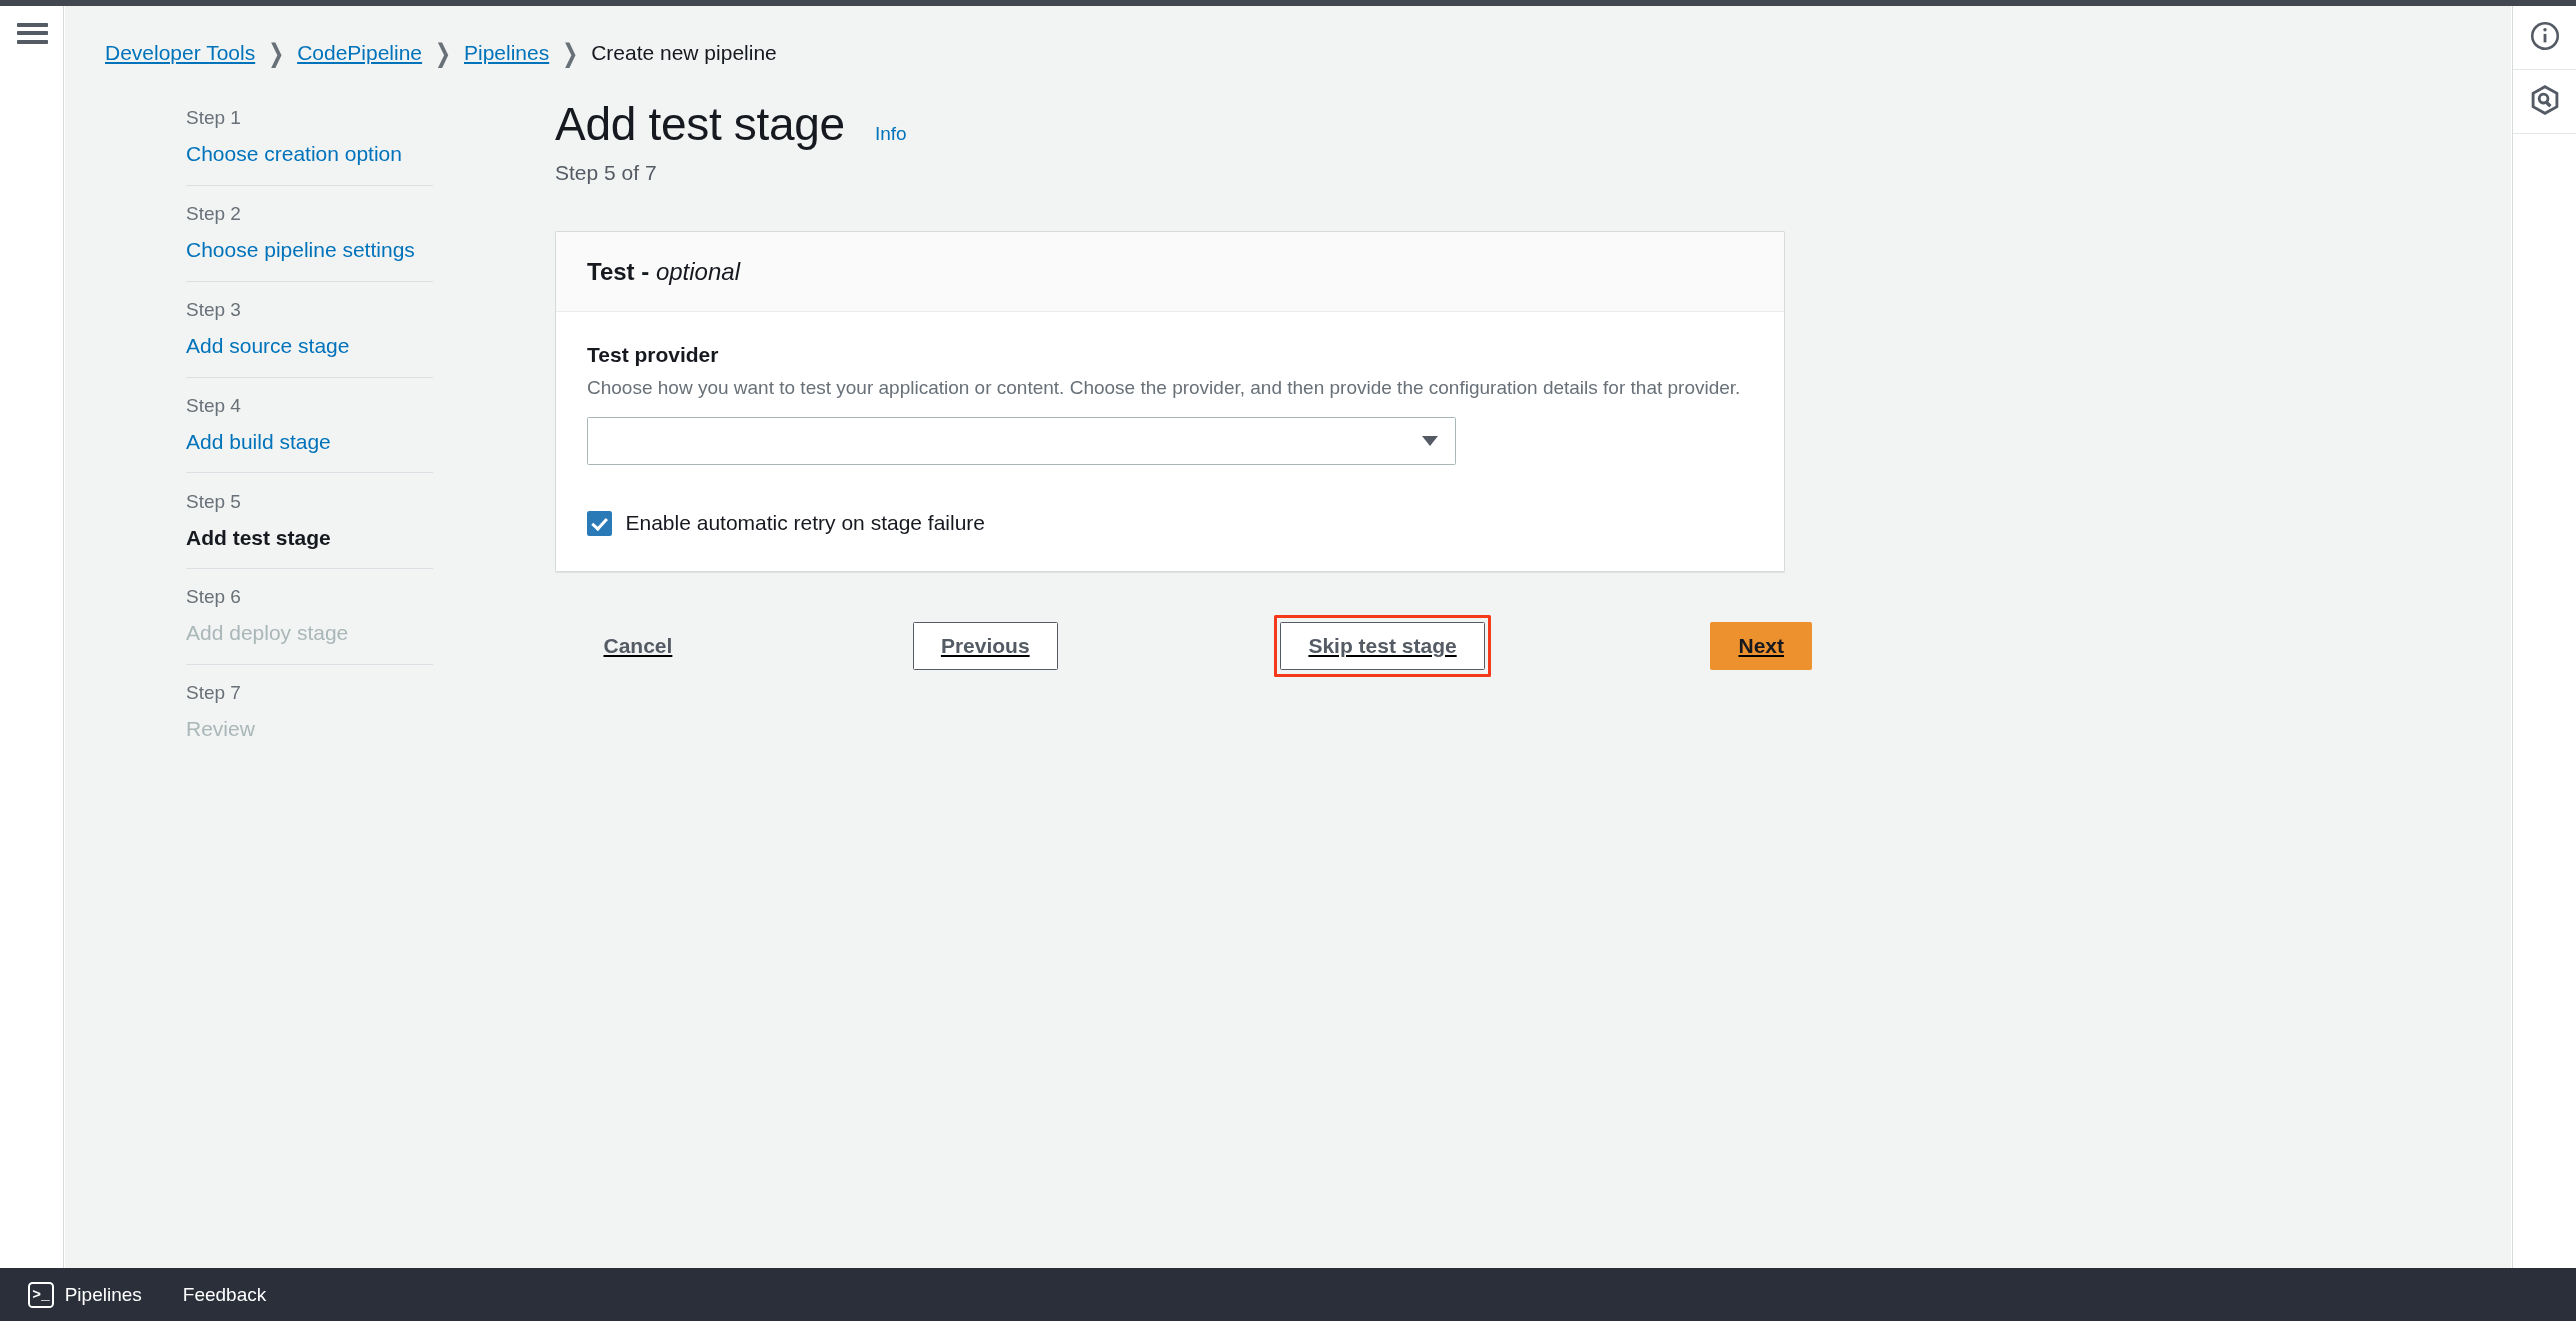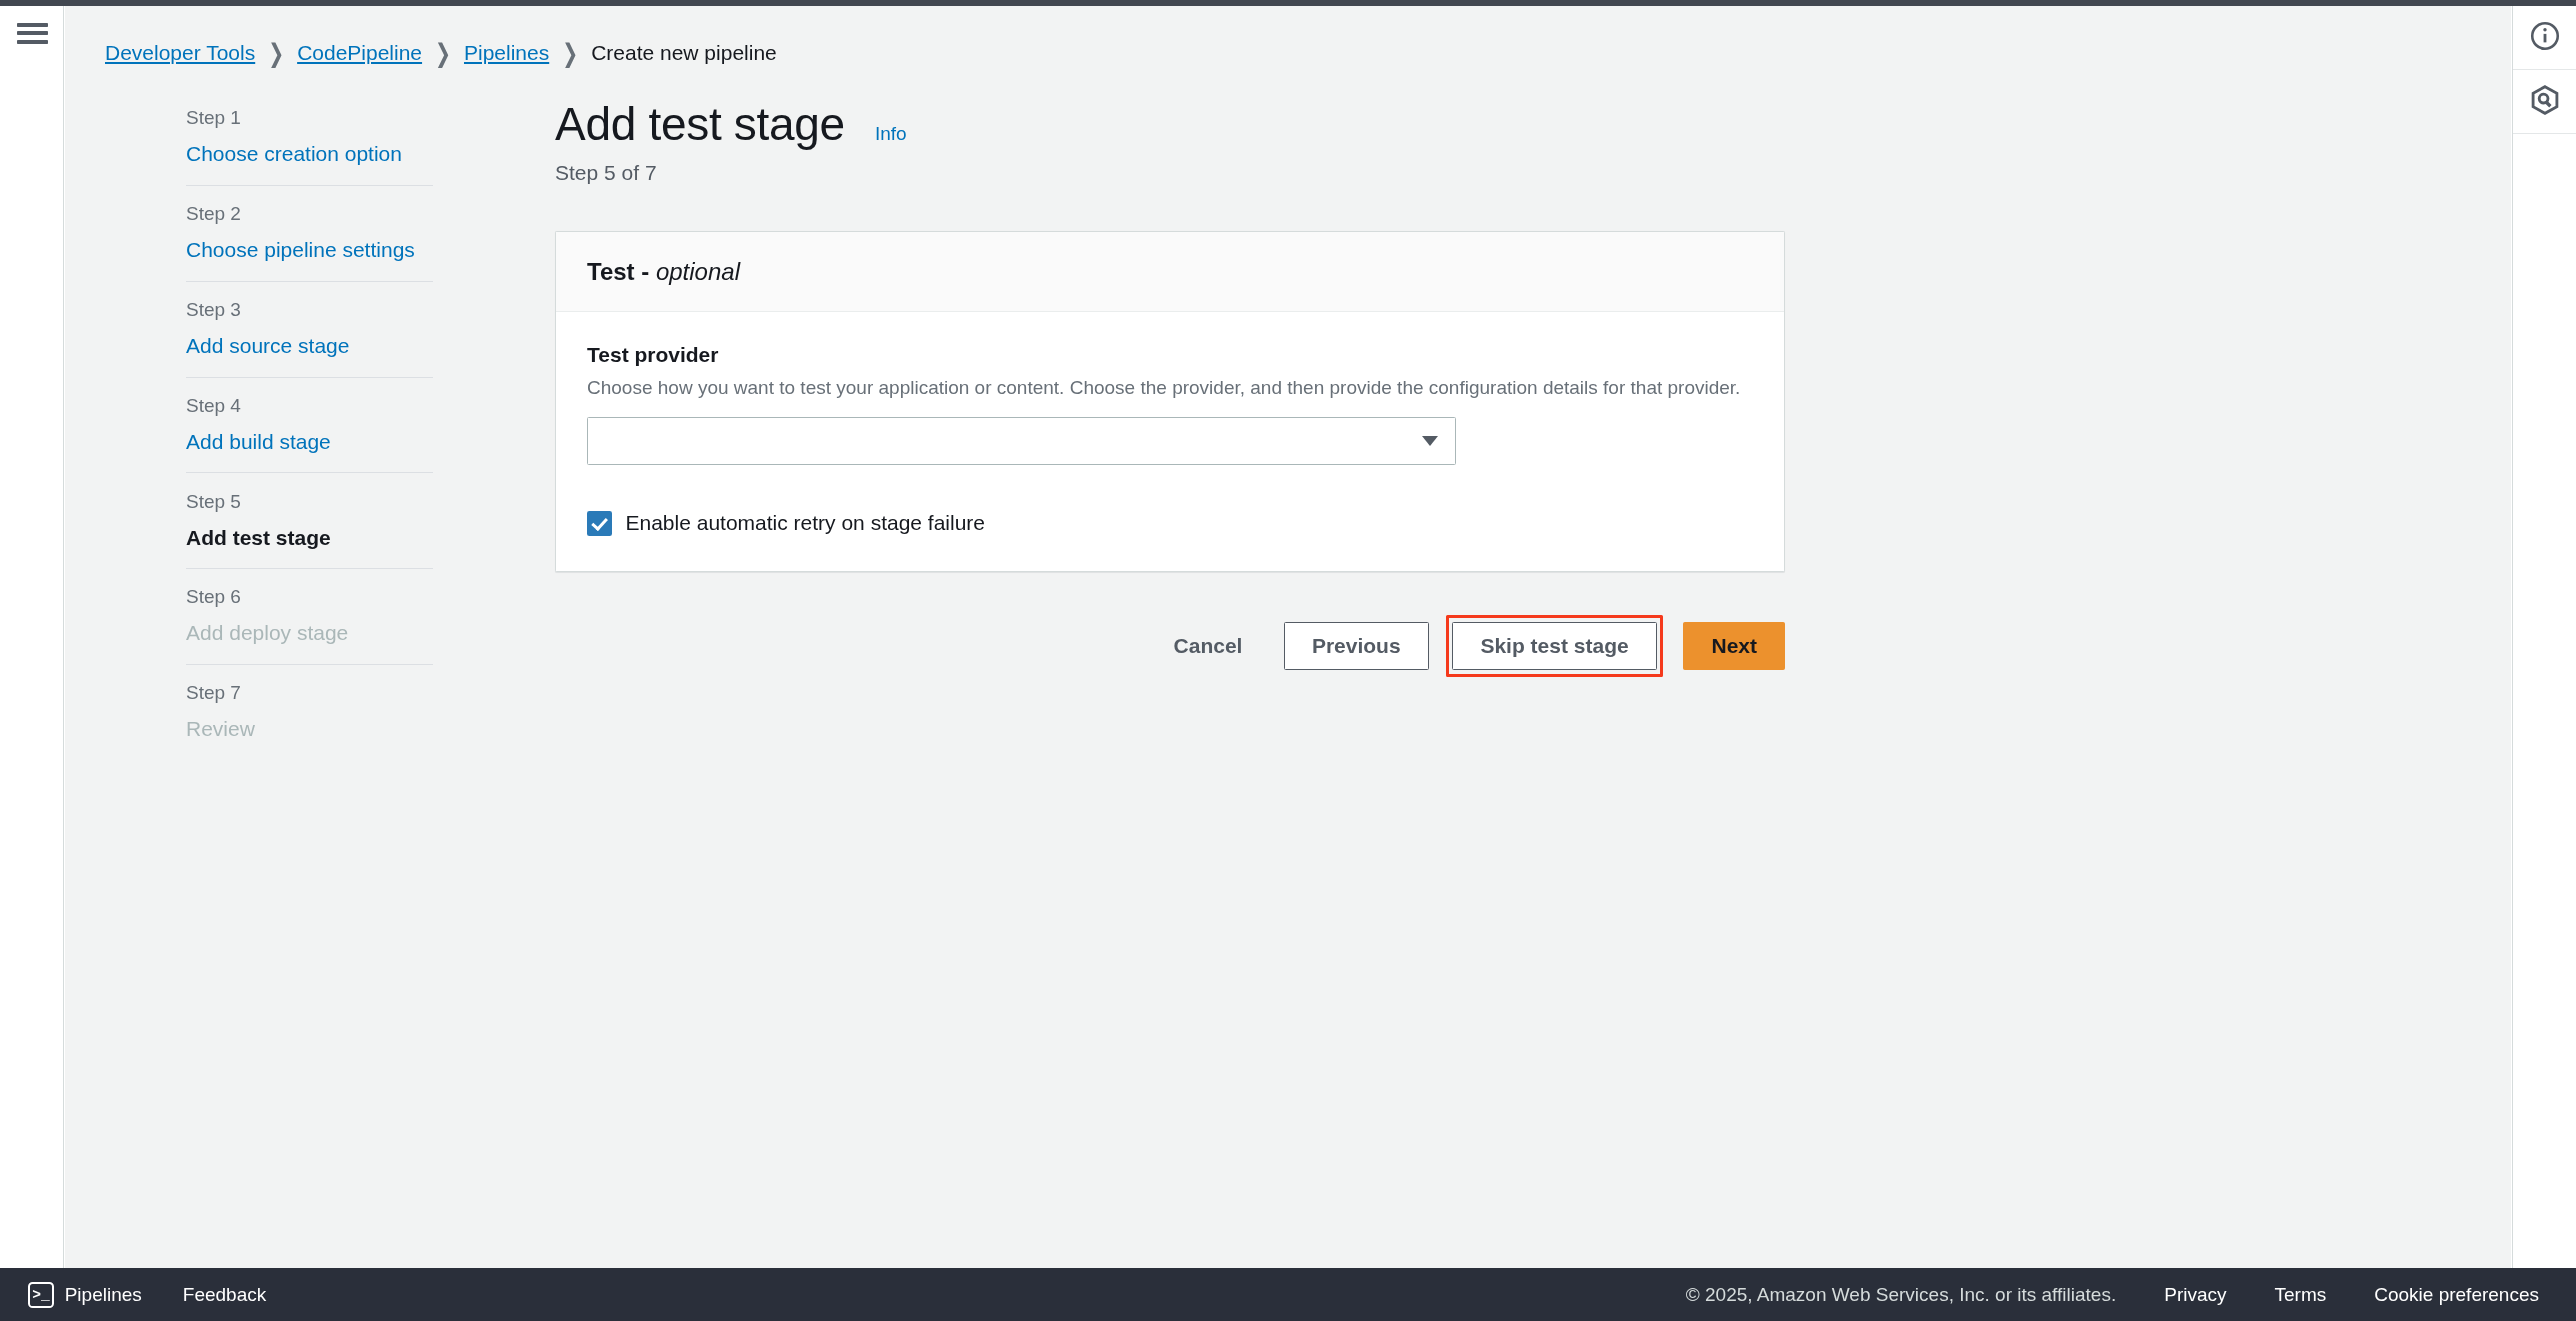--- a/index.html
+++ b/index.html
@@ -263,26 +263,27 @@
   .checkbox-label {
     font-size: 21px;
     color: #16191f;
     margin-left: 14px;
   }
 
   
   .actions {
     position: absolute;
     top: 613px;
-    left: 490px;
+    left: 517px;
     width: 1230px;
     height: 54px;
     display: flex;
     align-items: center;
-    justify-content: flex-end;
+    justify-content: space-between;
+    text-decoration: underline;
   }
   .btn {
     height: 48px;
     border-radius: 1.5px;
     font-size: 21px;
     font-weight: bold;
     display: flex;
     align-items: center;
     justify-content: center;
     box-sizing: border-box;
@@ -506,20 +507,14 @@
 </div>
 
 <div class="footer">
   <div class="footer-left">
     <div class="cloudshell">
       <span class="cloudshell-icon">&gt;_</span>
       <span>Pipelines</span>
     </div>
     <div class="footer-item">Feedback</div>
   </div>
-  <div class="footer-right">
-    <div class="copyright">© 2025, Amazon Web Services, Inc. or its affiliates.</div>
-    <div class="footer-item">Privacy</div>
-    <div class="footer-item">Terms</div>
-    <div class="footer-item">Cookie preferences</div>
-  </div>
 </div>
 
 
 </body></html>

